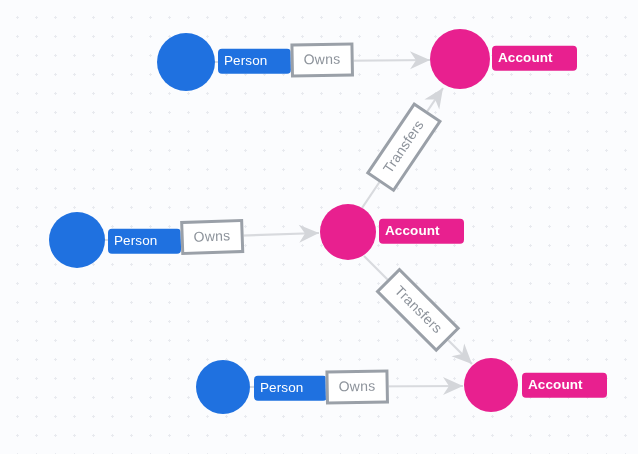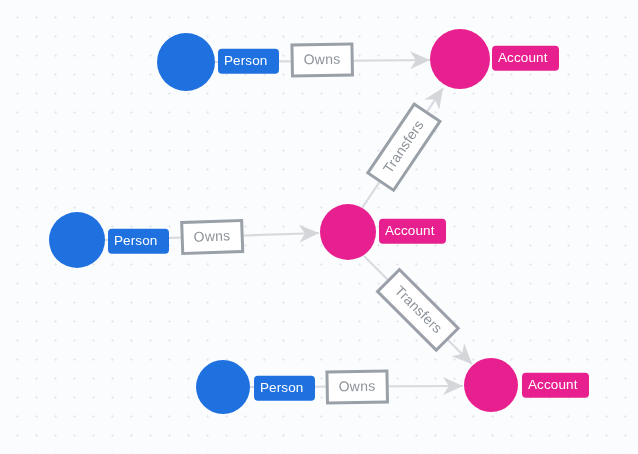--- a/index.html
+++ b/index.html
@@ -41,27 +41,27 @@
   }
   .node-person { background-color: #1f71e0; }
   .node-account { background-color: #e8208f; }
 
   .node-label {
     position: absolute;
     transform: translate(0, -50%);
     color: #ffffff;
     font-size: 13.5px;
     line-height: 1;
-    padding: 5px 12px 6px 6px;
+    padding: 5px 24px 6px 6px;
     border-radius: 4px;
     white-space: nowrap;
     letter-spacing: 0.1px;
   }
   .label-person { background-color: #1f71e0; }
-  .label-account { background-color: #e8208f; }
+  .label-account { background-color: #e8208f; font-weight: bold; }
 
   .edge-label {
     position: absolute;
     transform-origin: 50% 50%;
     background-color: #ffffff;
     border: 3px solid #9aa0a8;
     color: #8d939b;
     font-size: 14px;
     line-height: 1;
     padding: 6px 10px 8px 10px;

